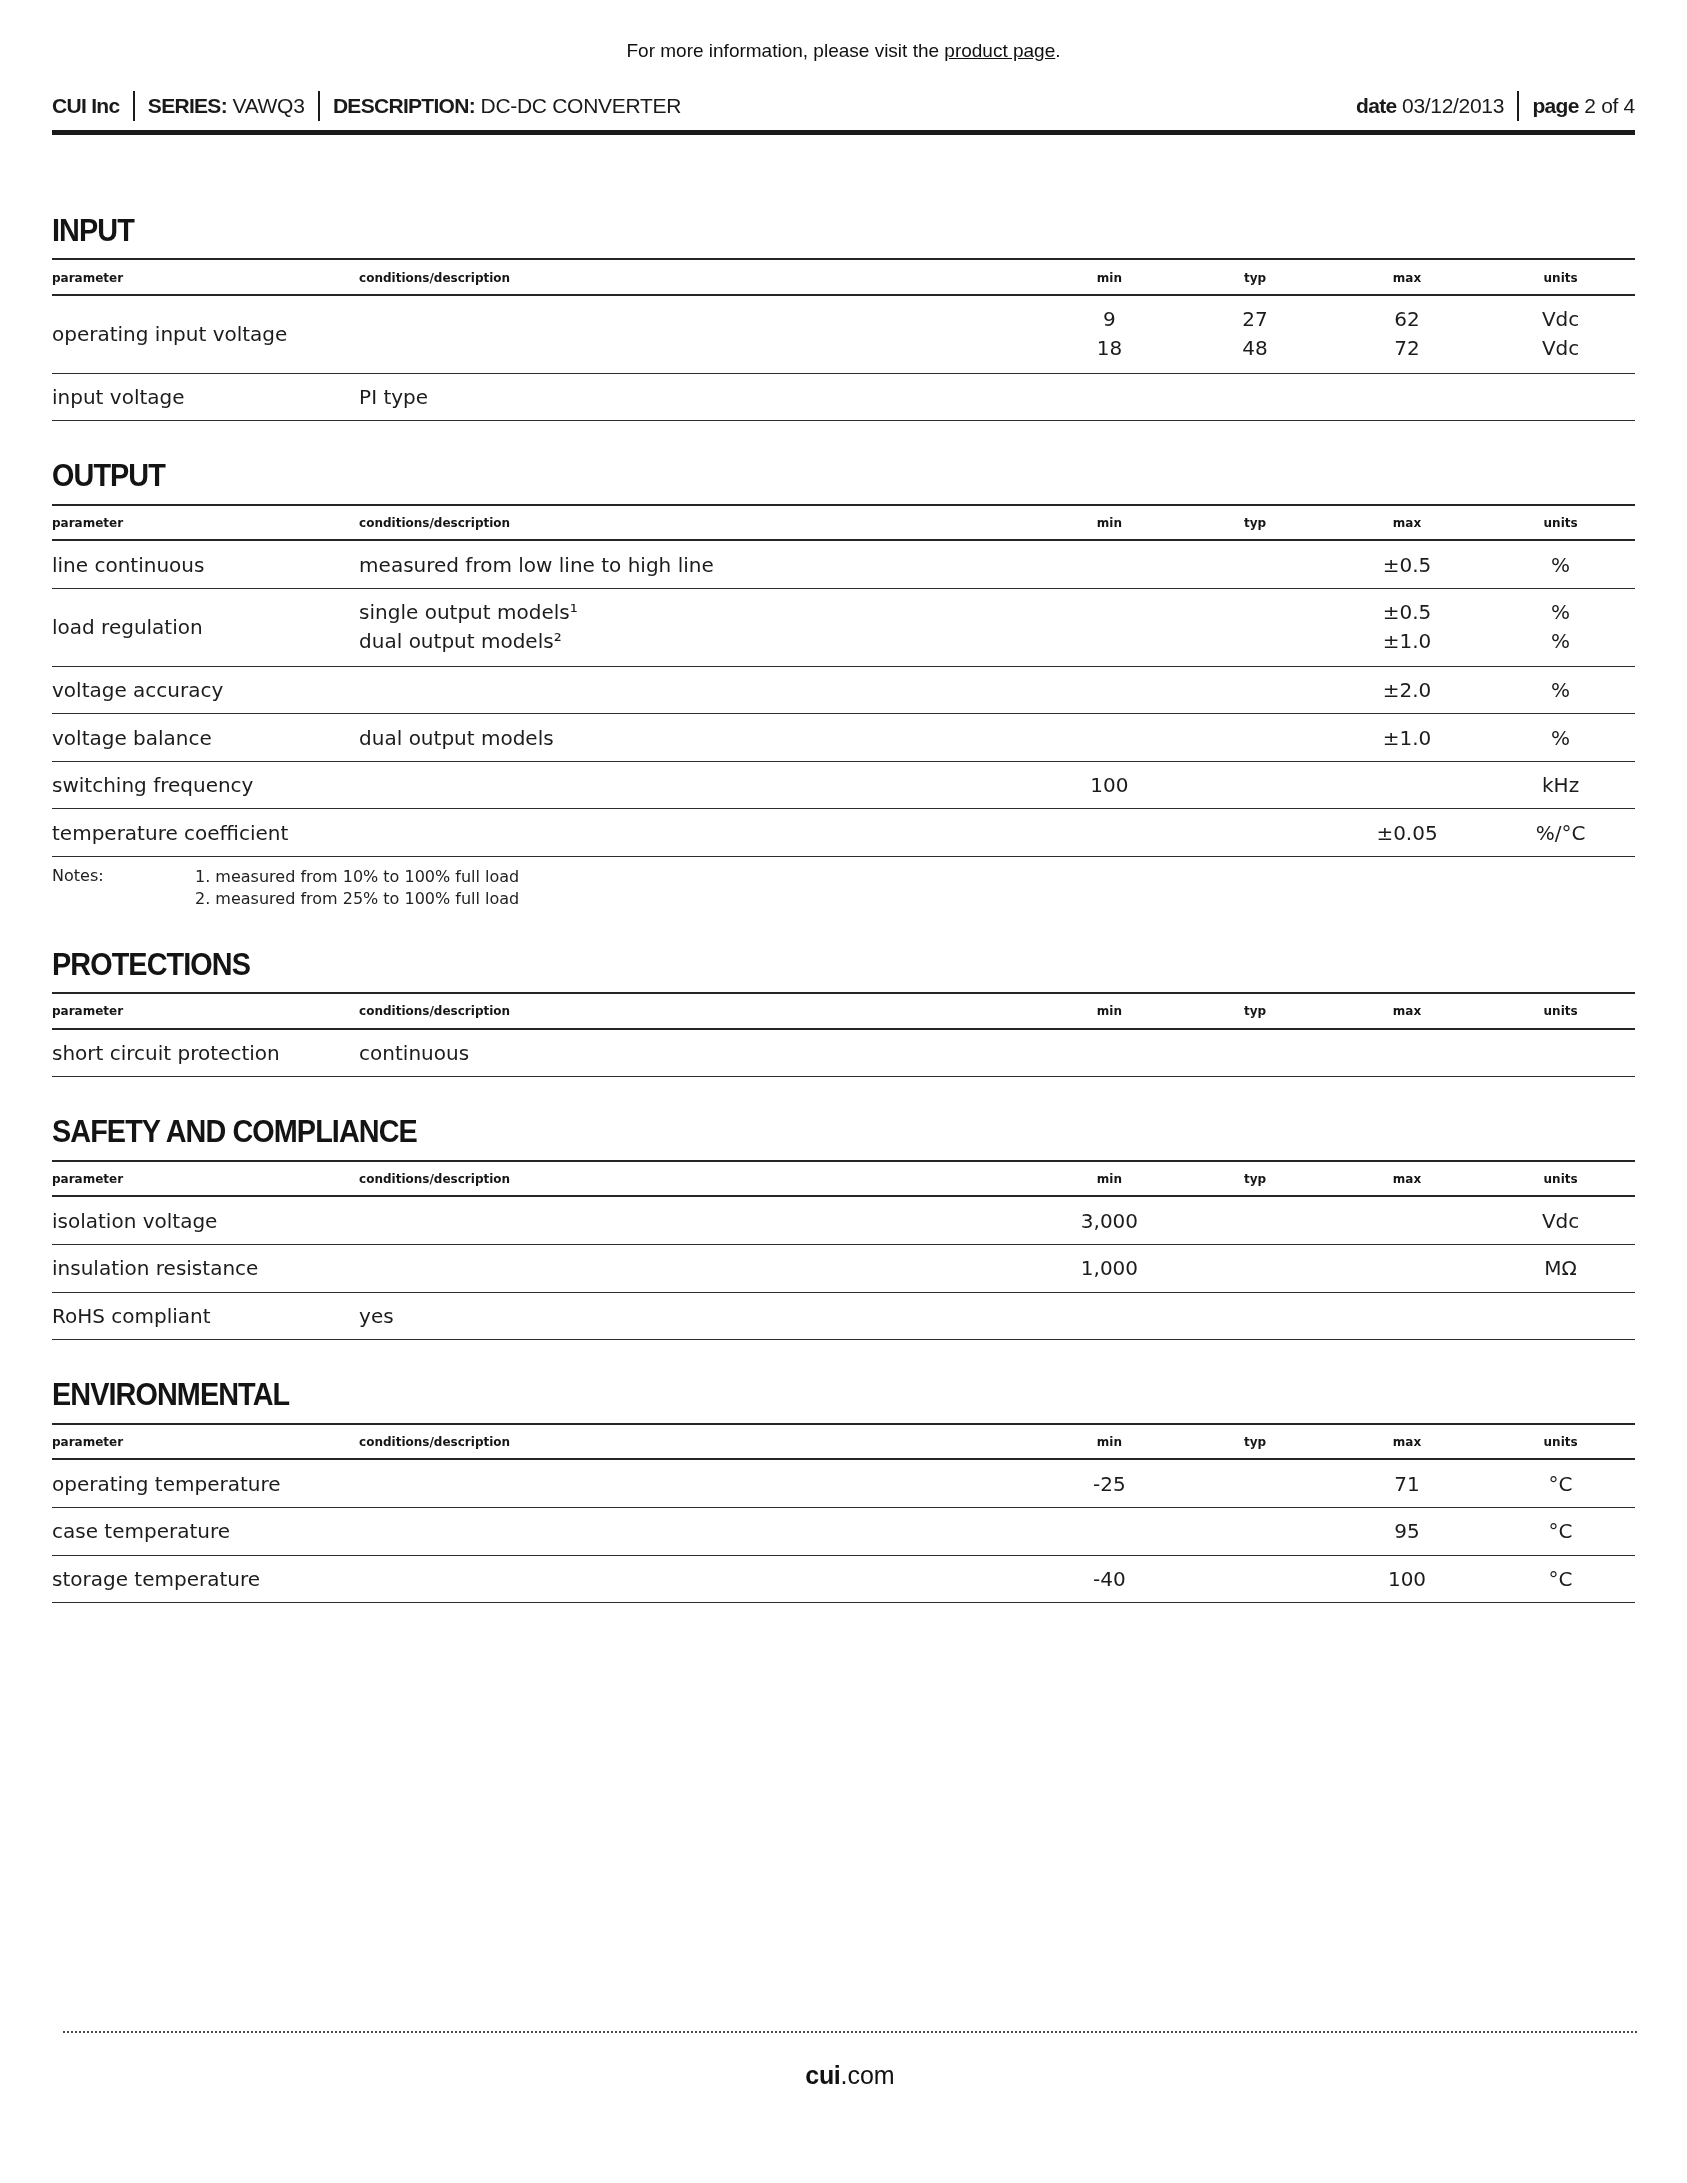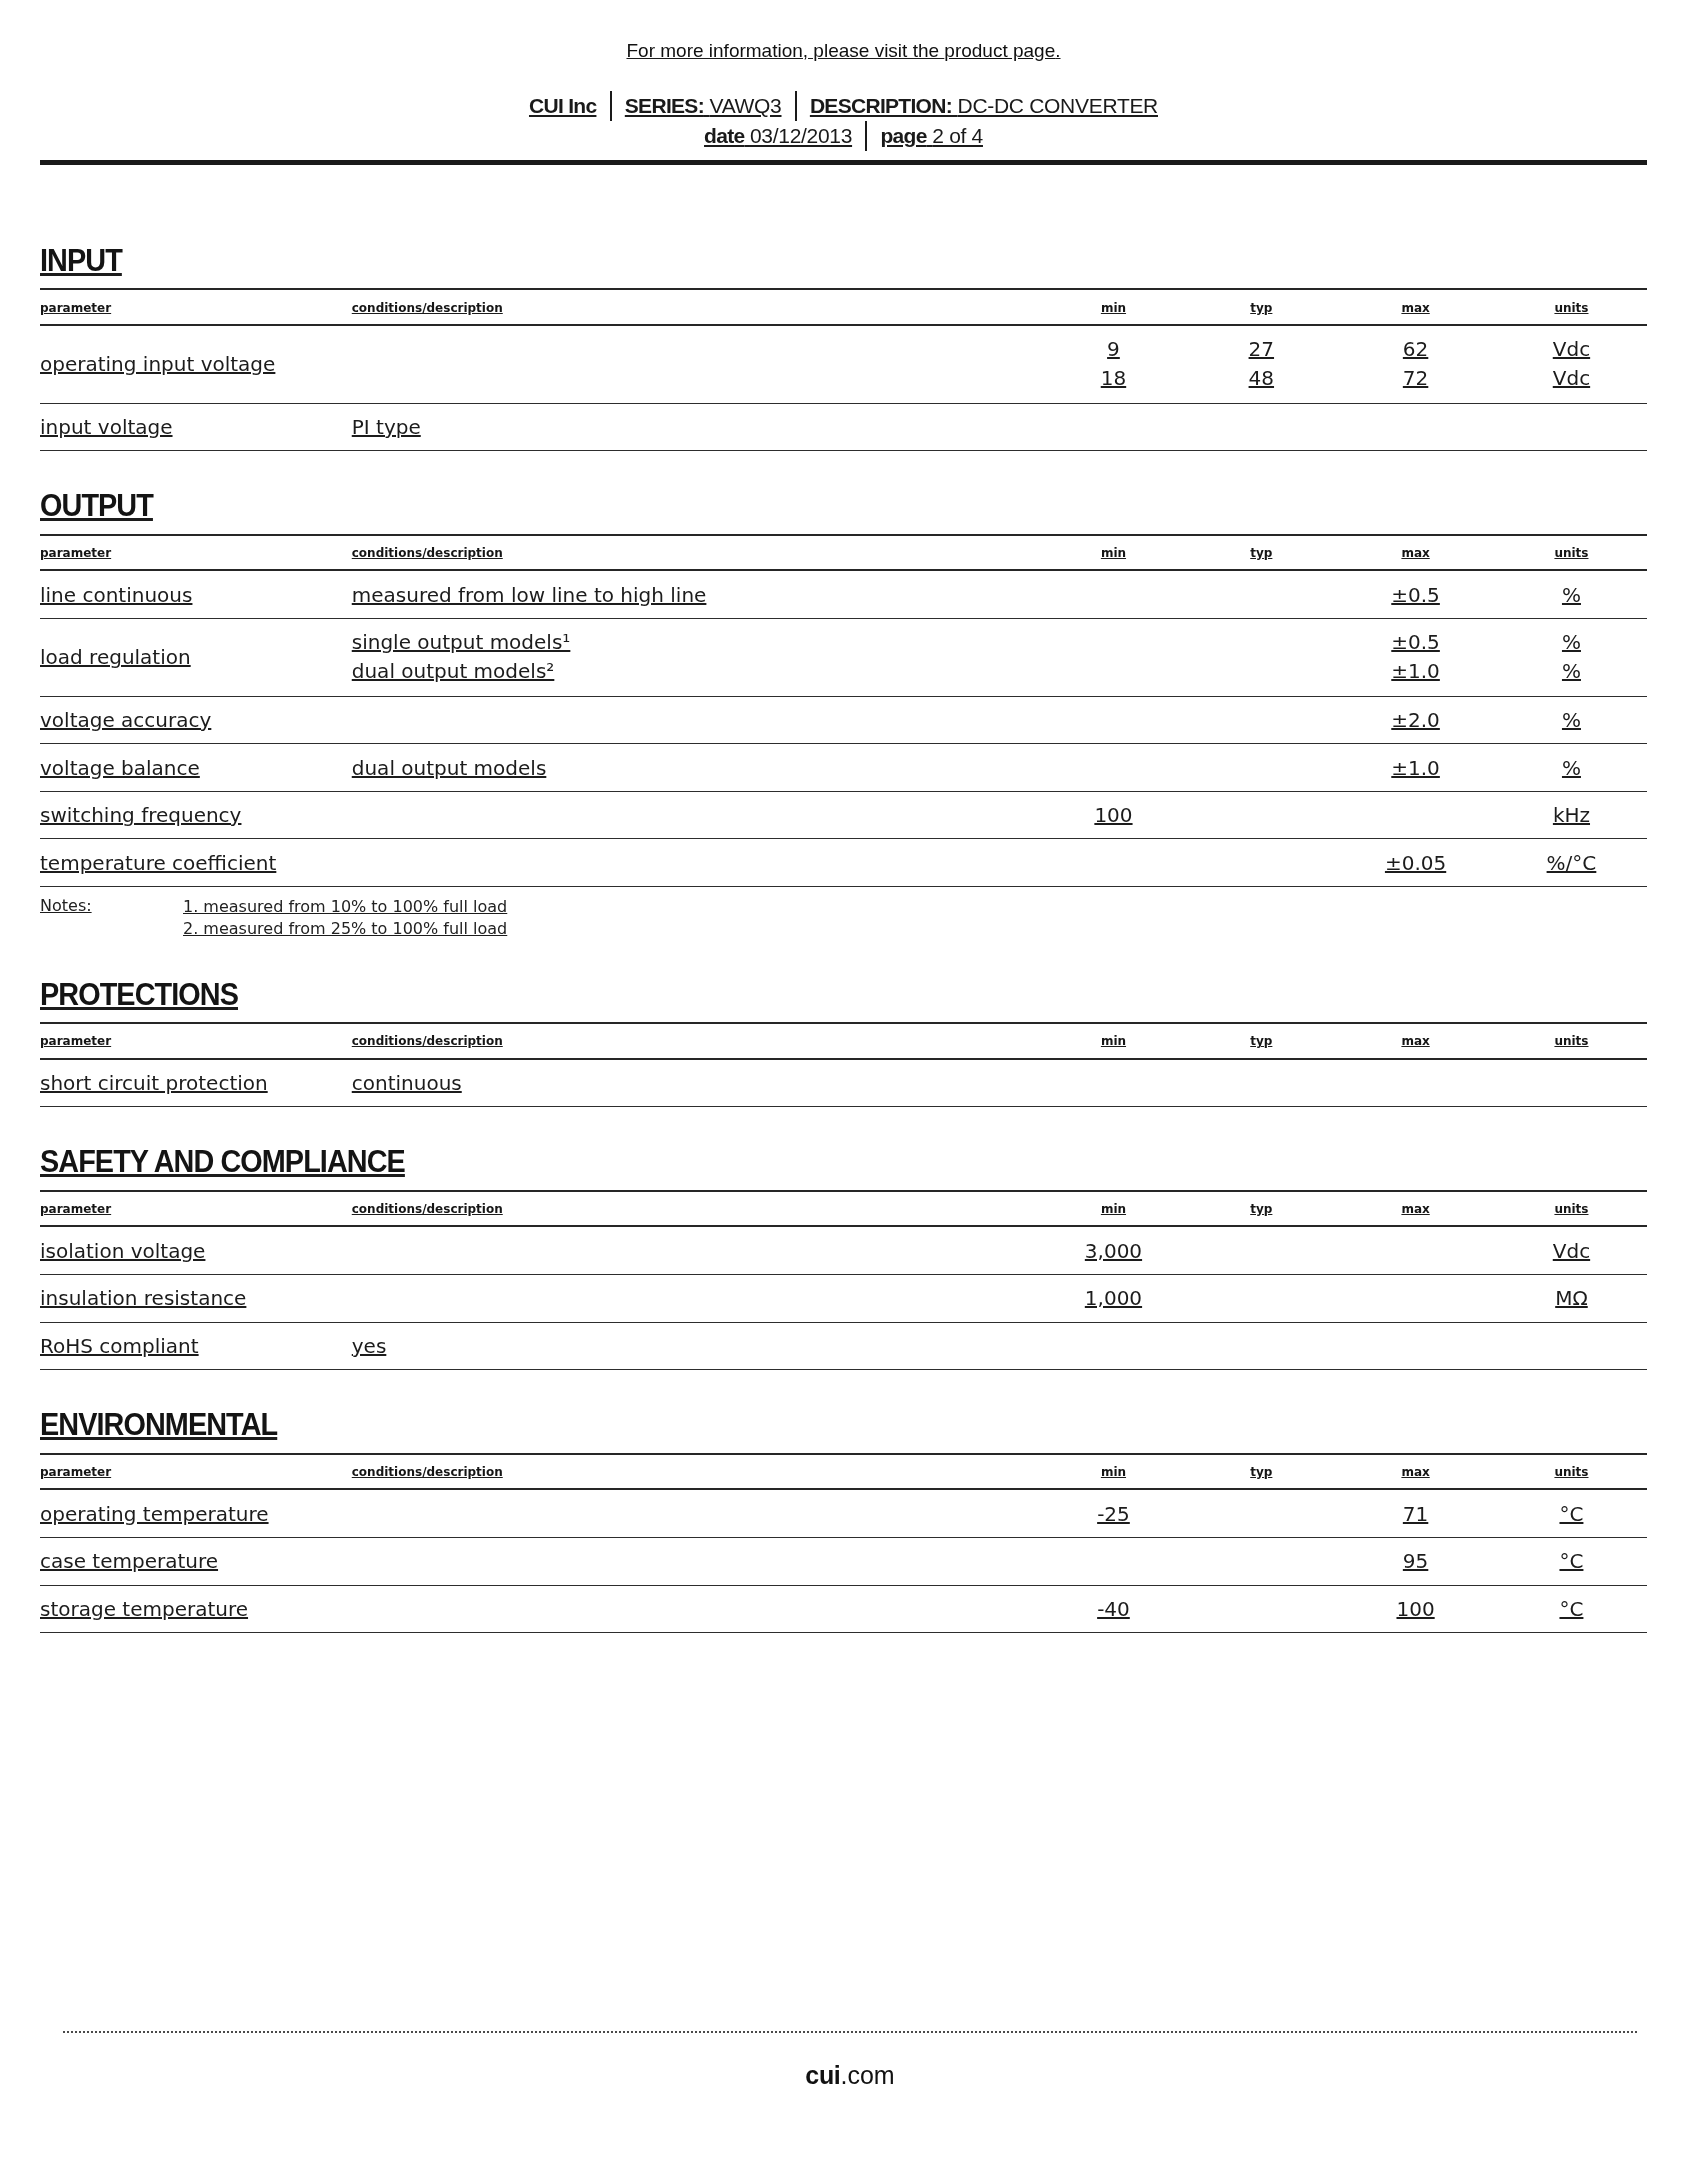--- a/index.html
+++ b/index.html
@@ -2,34 +2,33 @@
 <html style="font-size:10.6px"><head>
 <meta charset="utf-8">
 <style>
   * { margin:0; padding:0; box-sizing:border-box; }
   html,body { background:#ffffff; }
   body {
     width:1687px; height:2183px; position:relative;
     color:#1c1c1c;
     font-family:"DejaVu Sans", sans-serif;
   }
-  .content { padding:0 40px;text-decoration:underline; }
+  .content { padding:0 52px; }
 
   
   .top-note {
     margin-top:40px; text-align:center; font-size:19px;
     font-family:"Liberation Sans", sans-serif; color:#111;
   }
   .top-note .link { color:#111; text-decoration:underline; cursor:pointer; }
 
   
   .doc-header {
     display:flex; justify-content:space-between; align-items:center;
     margin-top:29px;
-    flex-direction:column;
   }
   .dh-group {
     display:flex; align-items:center; gap:13.2px;
     font-family:"Liberation Sans", sans-serif;
     font-size:21px; letter-spacing:-0.3px; color:#1a1a1a;
     white-space:nowrap;
   }
   .dh-label { font-weight:700; letter-spacing:-0.7px; }
   .vbar { width:2px; height:30px; background:#1a1a1a; }
   .header-rule { height:4.6px; background:#1a1a1a; margin-top:9.3px; }

